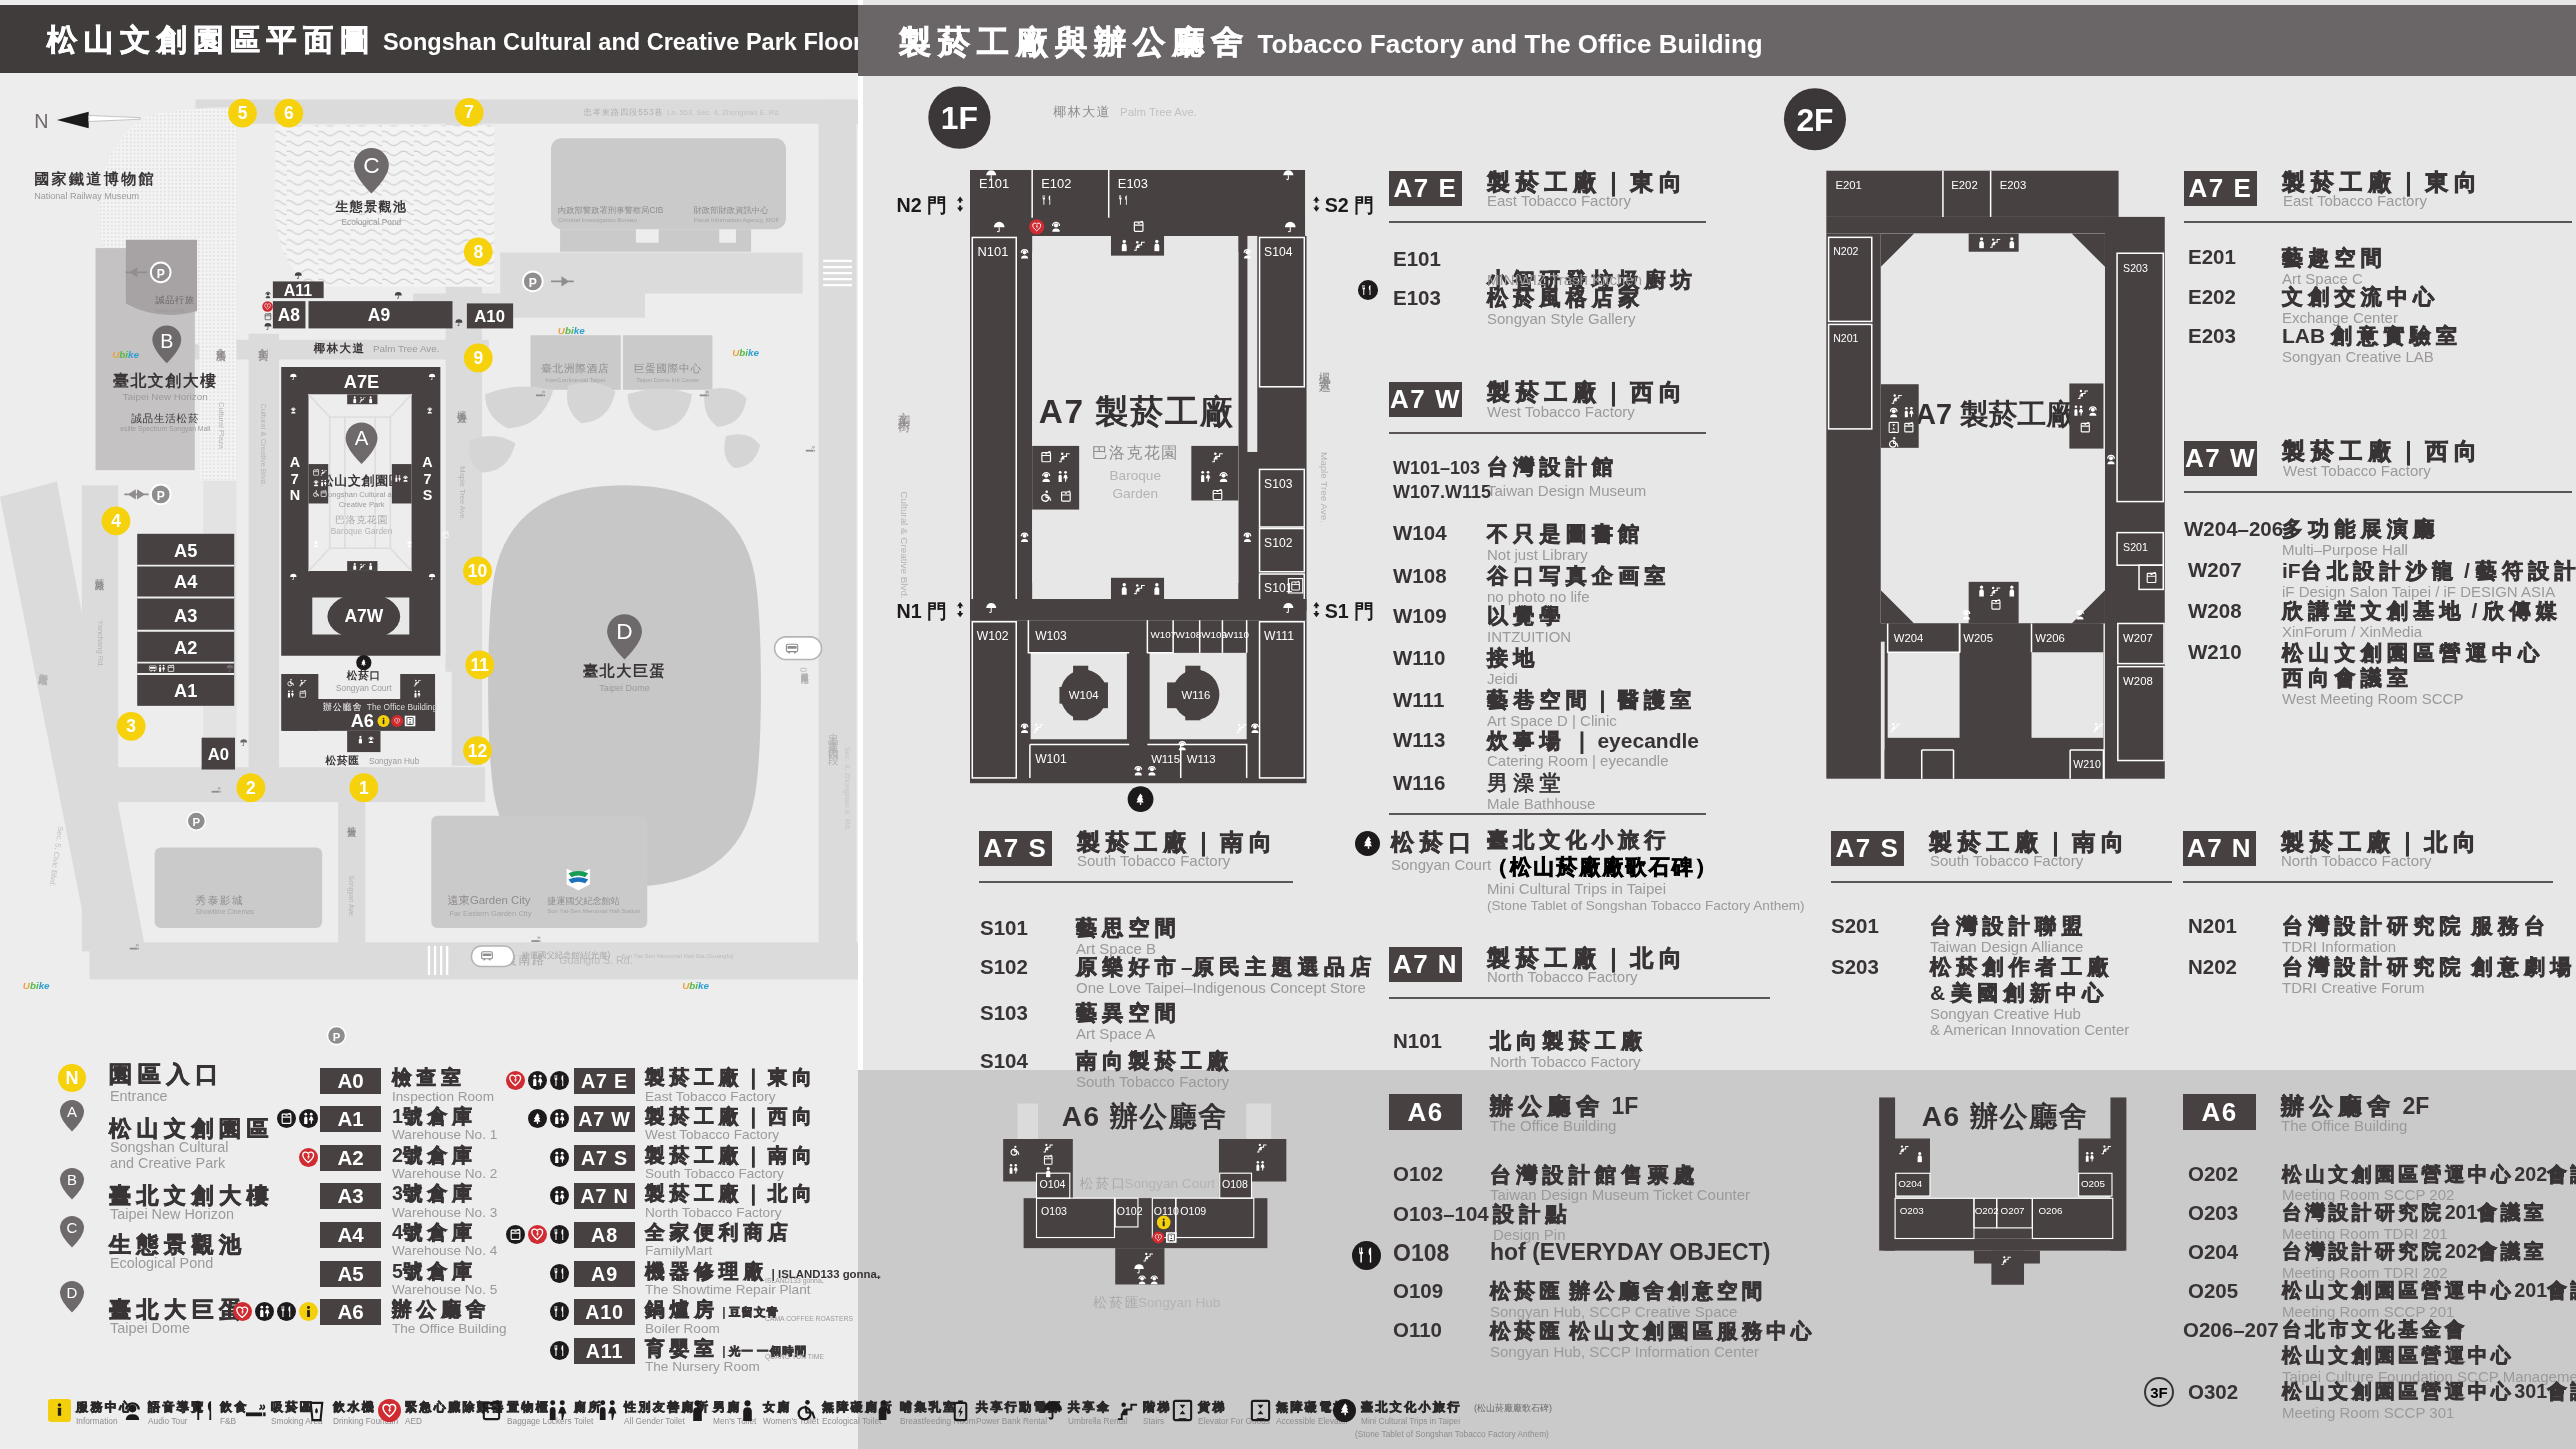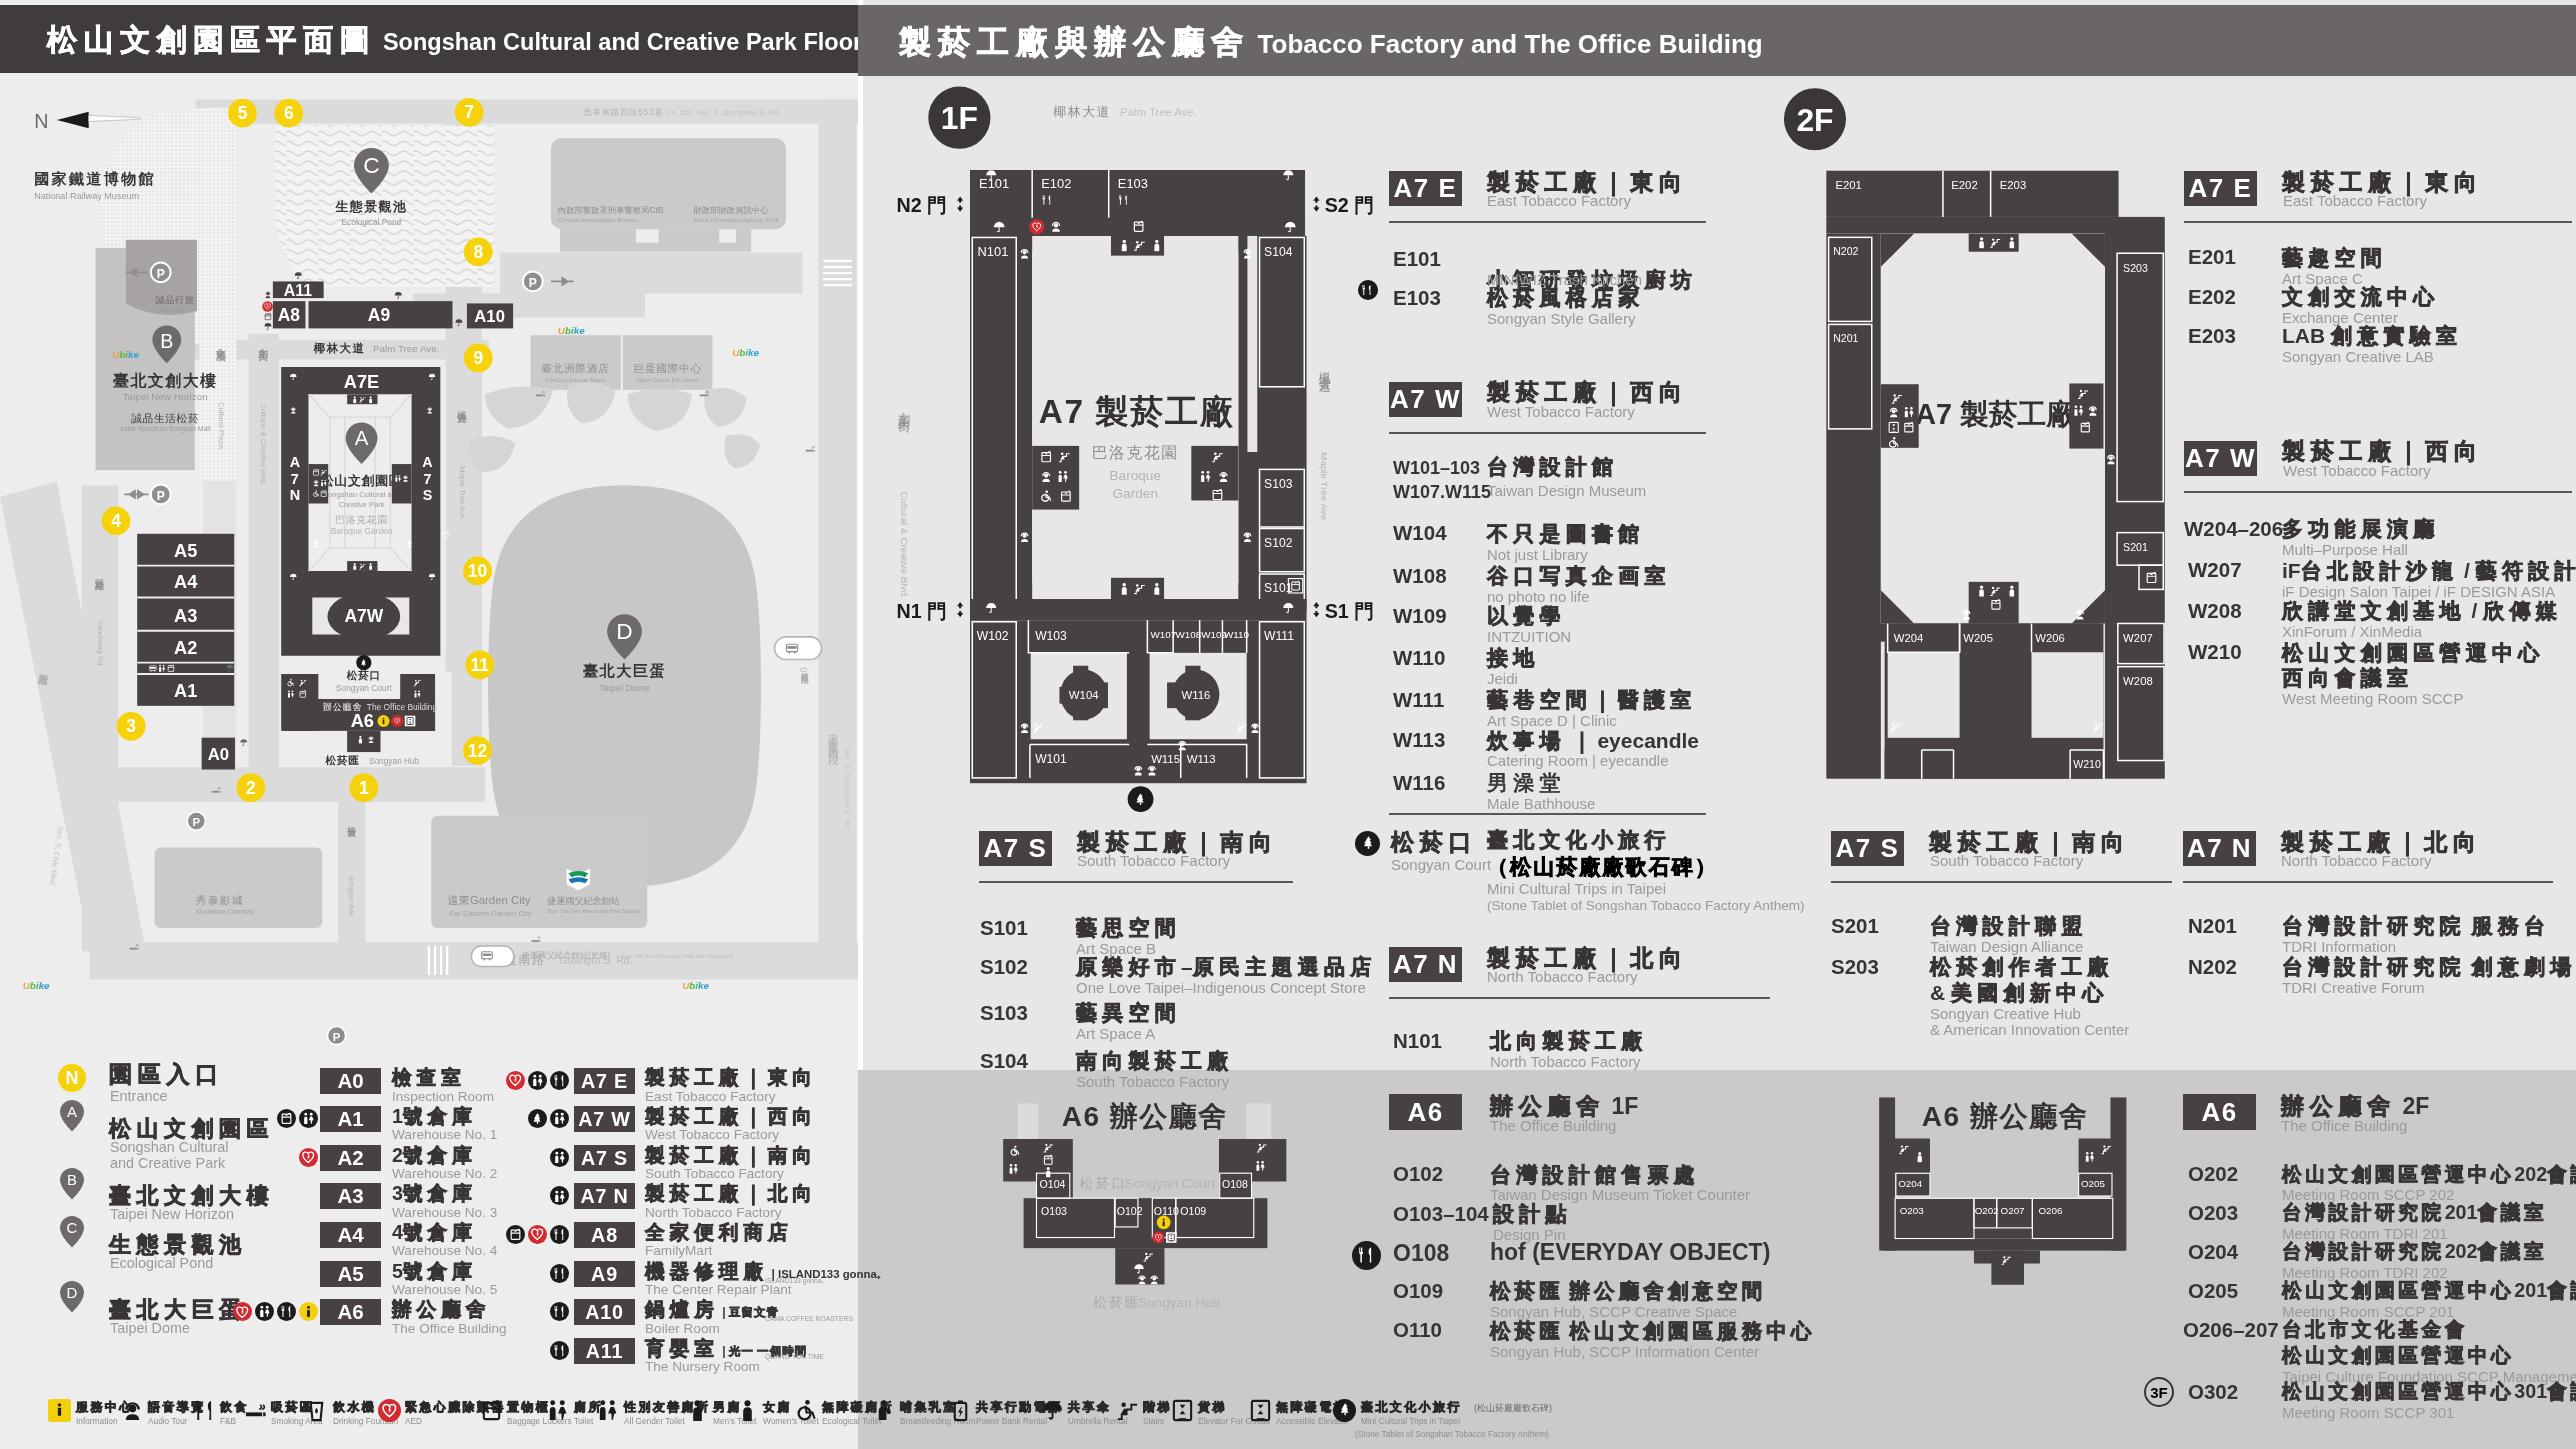--- a/index.html
+++ b/index.html
@@ -611,21 +611,21 @@
   </svg><div class="abs" style="left:550px;top:1225px;width:19px;height:19px;border-radius:50%;background:#1d1a1b"></div><svg class="abs" style="left:553px;top:1228px" width="13" height="13" viewBox="0 0 24 24" fill="#fff" color="#fff">
     <use href="#i-fork"></use>
   </svg><div class="abs badge" style="left:574px;top:1222px;width:61px;height:26px;font-size:19.7px;letter-spacing:0.8px">A8</div>
 <div class="t" style="left:645px;top:1219px;font-size:19.7px;"><span style="font-weight:bold;color:#383435"><span style="letter-spacing:.25em;-webkit-text-stroke:0.8px currentColor">全家便利商店</span></span></div>
 <div class="t en" style="left:645px;top:1243px;font-size:13.6px;">FamilyMart</div>
 
 <div class="abs" style="left:550px;top:1264px;width:19px;height:19px;border-radius:50%;background:#1d1a1b"></div><svg class="abs" style="left:553px;top:1267px" width="13" height="13" viewBox="0 0 24 24" fill="#fff" color="#fff">
     <use href="#i-fork"></use>
   </svg><div class="abs badge" style="left:574px;top:1261px;width:61px;height:26px;font-size:19.7px;letter-spacing:0.8px">A9</div>
 <div class="t" style="left:645px;top:1258px;font-size:19.7px;"><span style="font-weight:bold;color:#383435"><span style="letter-spacing:.25em;-webkit-text-stroke:0.8px currentColor">機器修理廠</span></span><span style="font-weight:bold;color:#383435;font-size:12px;letter-spacing:0"> | </span><span style="font-weight:bold;color:#383435;font-size:11.4px;letter-spacing:0"><span style="font-weight:bold;color:#383435">ISLAND133 gonna₊</span></span></div>
-<div class="t en" style="left:645px;top:1282px;font-size:13.6px;">The Center Repair Plant</div><div class="t" style="left:765px;top:1276px;font-size:6.8px;color:#9b999a">ISLAND133 gonna₊</div>
+<div class="t en" style="left:645px;top:1282px;font-size:13.6px;">The Showtime Repair Plant</div><div class="t" style="left:765px;top:1276px;font-size:6.8px;color:#9b999a">ISLAND133 gonna₊</div>
 
 <div class="abs" style="left:550px;top:1302px;width:19px;height:19px;border-radius:50%;background:#1d1a1b"></div><svg class="abs" style="left:553px;top:1305px" width="13" height="13" viewBox="0 0 24 24" fill="#fff" color="#fff">
     <use href="#i-fork"></use>
   </svg><div class="abs badge" style="left:574px;top:1299px;width:61px;height:26px;font-size:19.7px;letter-spacing:0.8px">A10</div>
 <div class="t" style="left:645px;top:1296px;font-size:19.7px;"><span style="font-weight:bold;color:#383435"><span style="letter-spacing:.25em;-webkit-text-stroke:0.8px currentColor">鍋爐房</span></span><span style="font-weight:bold;color:#383435;font-size:12px;letter-spacing:0"> | </span><span style="font-weight:bold;color:#383435;font-size:11.4px;letter-spacing:0"><span style="font-weight:bold;color:#383435"><span style="letter-spacing:.1em;-webkit-text-stroke:0.8px currentColor">豆留文青</span></span></span></div>
 <div class="t en" style="left:645px;top:1321px;font-size:13.6px;">Boiler Room</div><div class="t" style="left:765px;top:1315px;font-size:6.8px;color:#9b999a">CAMA COFFEE ROASTERS</div>
 
 <div class="abs" style="left:550px;top:1341px;width:19px;height:19px;border-radius:50%;background:#1d1a1b"></div><svg class="abs" style="left:553px;top:1344px" width="13" height="13" viewBox="0 0 24 24" fill="#fff" color="#fff">
     <use href="#i-fork"></use>
   </svg><div class="abs badge" style="left:574px;top:1338px;width:61px;height:26px;font-size:19.7px;letter-spacing:0.8px">A11</div>

